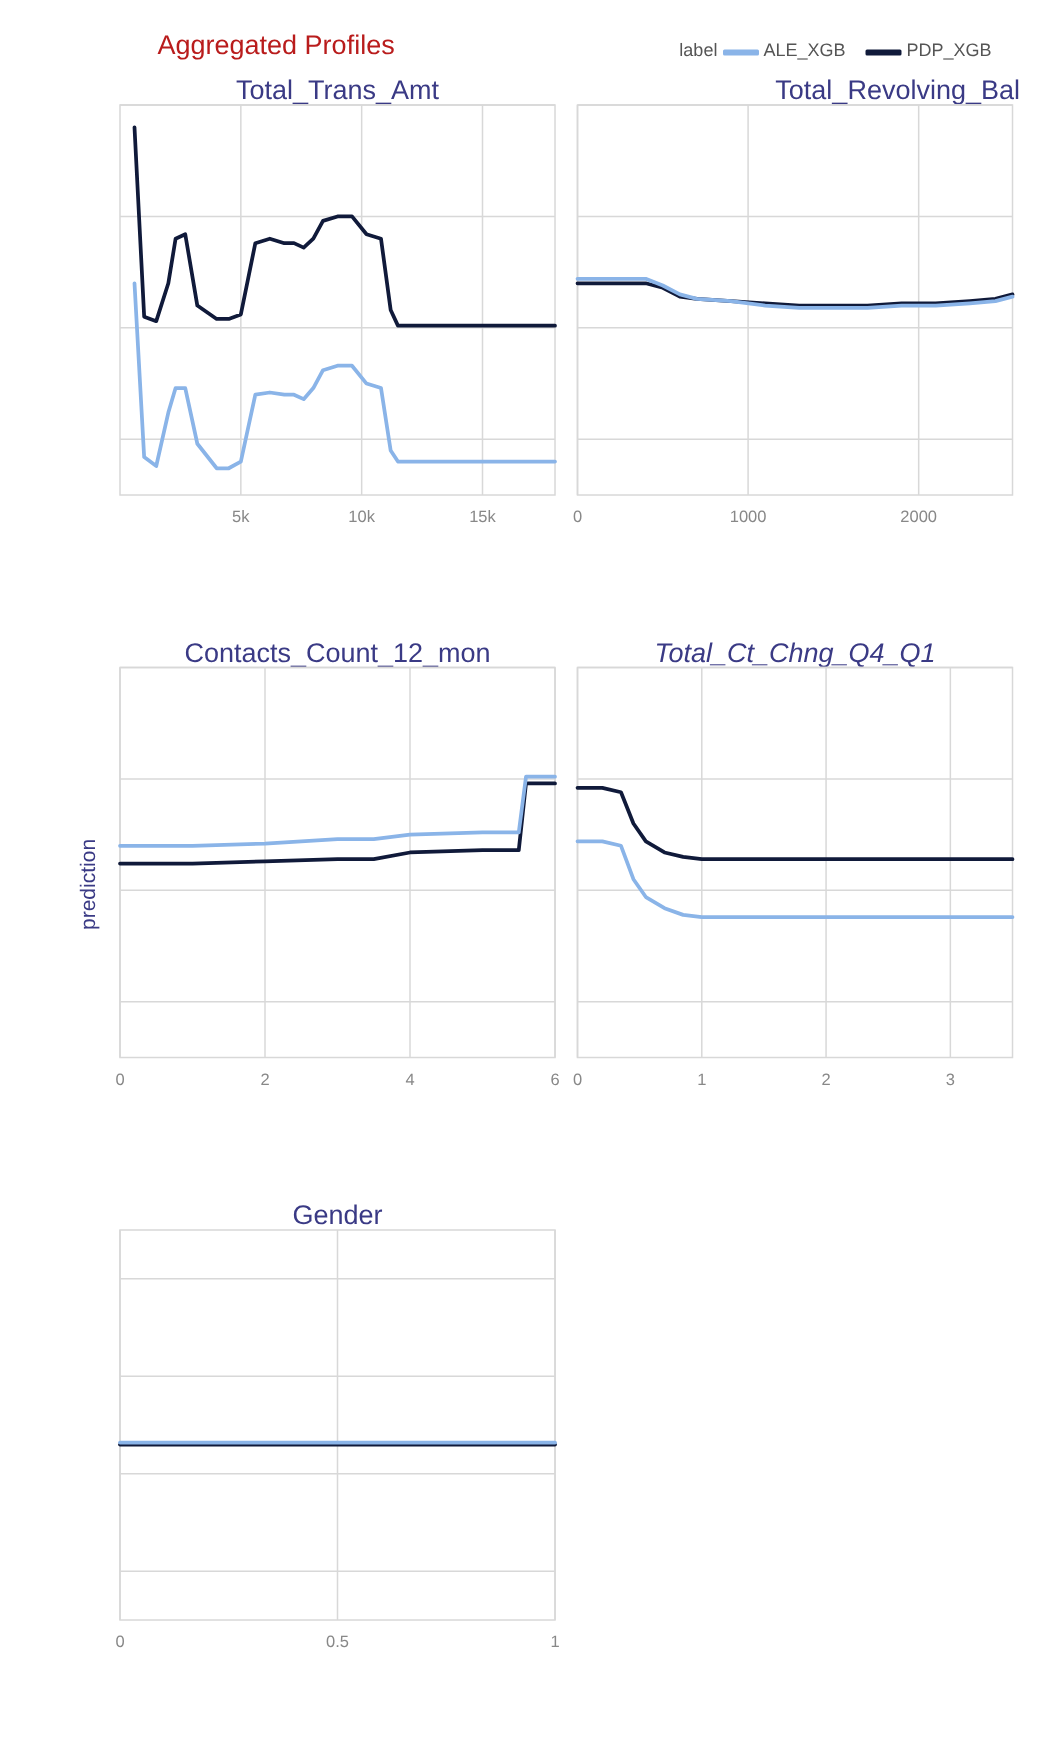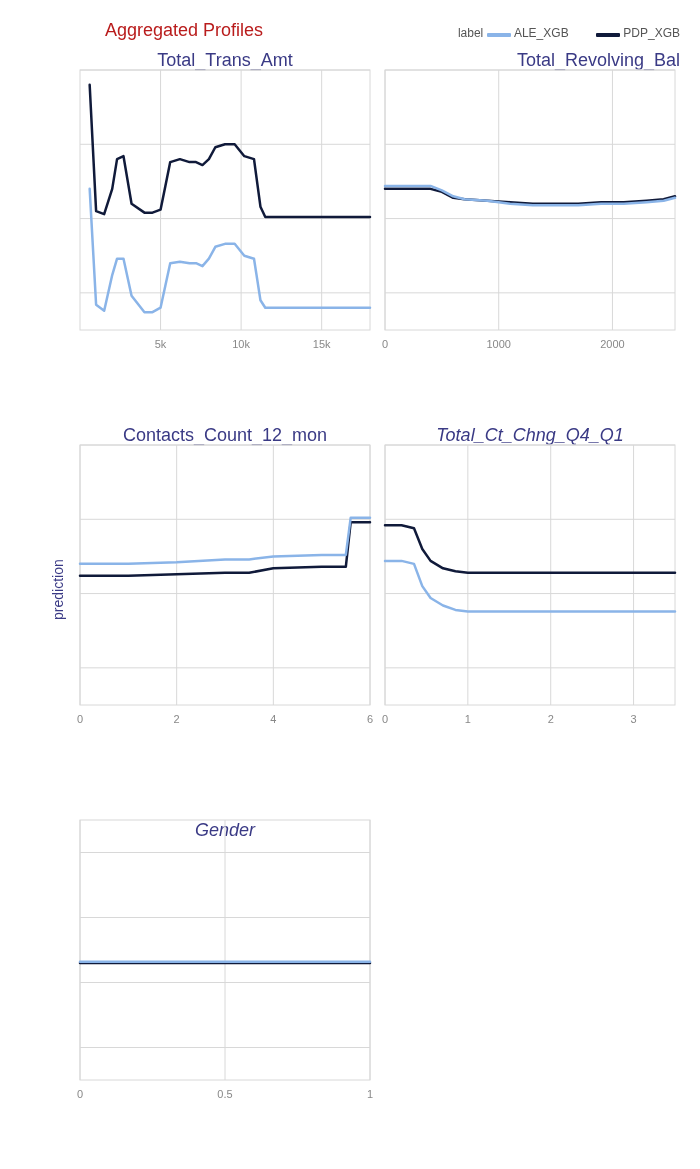--- a/index.html
+++ b/index.html
@@ -16,21 +16,21 @@
   .border{fill:none;stroke:#d8d8d8;stroke-width:1;}
 </style>
 </head>
 <body>
 <div class="figure">
 
 <div class="main-title">Aggregated Profiles</div>
 
 <div class="legend">
   <span>label</span>
-  <span id="legend-items"><span class="sw" style="background: rgb(138, 180, 232);"></span><span style="margin-right: 24px;"> ALE_XGB </span><span class="sw" style="background: rgb(16, 26, 58);"></span><span style="margin-right: 2px;"> PDP_XGB </span></span>
+  <span id="legend-items"><span class="sw" style="background: rgb(138, 180, 232);"></span><span style="margin-right: 10px;"> ALE_XGB </span><span class="sw" style="background: rgb(16, 26, 58);"></span><span style="margin-right: 21px;"> PDP_XGB </span></span>
 </div>
 
 <div class="ylab" style="left: 50px; top: 620px;">prediction</div>
 
 <div id="panels">
       <div class="panel-title" style="left: 75px; top: 50px;">Total_Trans_Amt</div>
       <svg width="300" height="330" style="left: 75px; top: 65px;">
         <g class="grid">
           <line x1="5" x2="295" y1="227.85714285714286" y2="227.85714285714286"></line>
           <line x1="5" x2="295" y1="153.57142857142856" y2="153.57142857142856"></line>
@@ -114,21 +114,21 @@
         <rect x="5" y="5" width="290" height="260" class="border"></rect>
         <g class="axis">
           <text x="5" y="283" text-anchor="middle">0</text>
           <text x="87.85714285714285" y="283" text-anchor="middle">1</text>
           <text x="170.7142857142857" y="283" text-anchor="middle">2</text>
           <text x="253.57142857142856" y="283" text-anchor="middle">3</text>
         </g>
         <path d="M5,85.22857142857144L21.571428571428573,85.22857142857144L34,88.20000000000002L42.28571428571429,109L50.57142857142858,120.88571428571429L62.99999999999999,128.31428571428572L75.42857142857143,131.28571428571428L87.85714285714285,132.77142857142857L104.42857142857143,132.77142857142857L137.57142857142858,132.77142857142857L170.7142857142857,132.77142857142857L212.14285714285714,132.77142857142857L253.57142857142856,132.77142857142857L295,132.77142857142857" class="series" stroke="#101a3a"></path>
         <path d="M5,120.88571428571429L21.571428571428573,120.88571428571429L34,123.85714285714286L42.28571428571429,146.14285714285714L50.57142857142858,158.0285714285714L62.99999999999999,165.45714285714286L75.42857142857143,169.91428571428574L87.85714285714285,171.4L104.42857142857143,171.4L137.57142857142858,171.4L170.7142857142857,171.4L212.14285714285714,171.4L253.57142857142856,171.4L295,171.4" class="series" stroke="#8ab4e8"></path>
       </svg>
-      <div class="panel-title" style="left: 75px; top: 820px; font-style: italic;">Gender</div>
+      <div class="panel-title" style="left: 75px; top: 800px;">Gender</div>
       <svg width="300" height="330" style="left: 75px; top: 815px;">
         <g class="grid">
           <line x1="5" x2="295" y1="232.5" y2="232.5"></line>
           <line x1="5" x2="295" y1="167.5" y2="167.5"></line>
           <line x1="5" x2="295" y1="102.5" y2="102.5"></line>
           <line x1="5" x2="295" y1="37.5" y2="37.5"></line>
           <line y1="5" y2="265" x1="5" x2="5"></line>
           <line y1="5" y2="265" x1="150" x2="150"></line>
           <line y1="5" y2="265" x1="295" x2="295"></line>
         </g>

